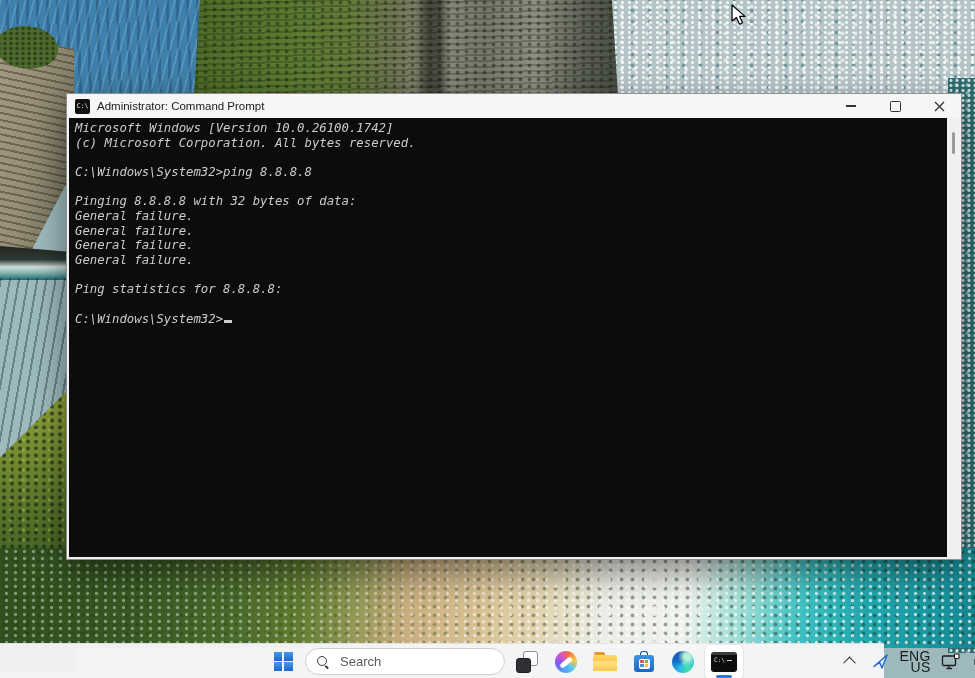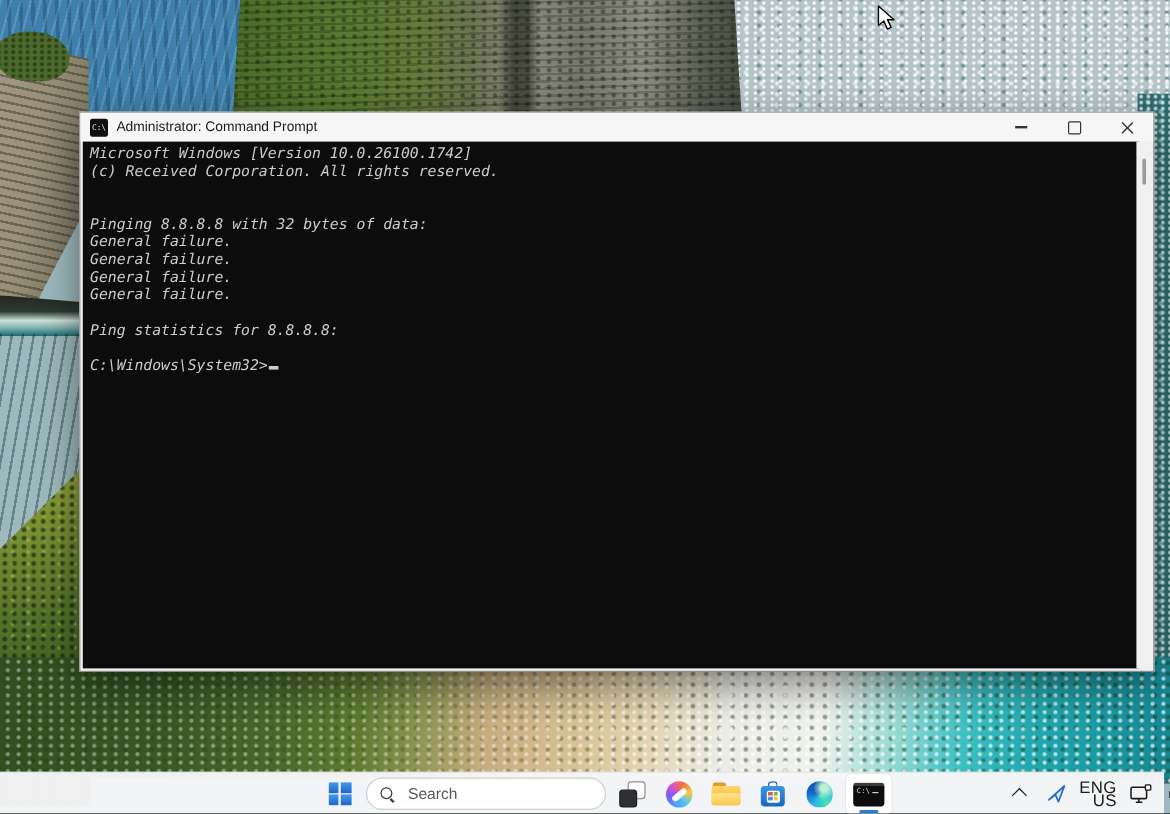--- a/index.html
+++ b/index.html
@@ -85,21 +85,21 @@
   .glyph-max{width:9px;height:9px;border:1.1px solid #333;border-radius:1.5px;}
   .console{position:absolute;left:2px;top:24px;width:880px;bottom:2px;background:#0c0c0c;
     overflow:hidden;padding:3px 2px 0 6px;box-sizing:border-box;}
   .console .line{font-family:"DejaVu Sans Mono","Liberation Mono",monospace;
     font-size:12.3px;line-height:14.65px;color:#cccccc;white-space:pre;font-style:italic;}
   .term-cursor{display:inline-block;width:8px;height:3px;background:#cccccc;margin-left:1px;}
   .v-scrollbar{position:absolute;right:2px;top:24px;width:12px;bottom:2px;background:#f0f0f0;}
   .v-thumb{position:absolute;left:5px;top:14px;width:2.5px;height:22px;background:#9a9a9a;border-radius:2px;}
 
   
-  .taskbar{position:absolute;left:0;bottom:0;width:970px;height:35px;z-index:10;
+  .taskbar{position:absolute;left:0;bottom:0;width:884px;height:35px;z-index:10;
     background:rgba(246,246,247,.97);border-top:1px solid rgba(0,0,0,.07);box-sizing:border-box;}
   .tb-center{position:absolute;left:266px;top:0;height:35px;display:flex;align-items:center;gap:5px;}
   .tb-btn{width:34px;height:34px;display:flex;align-items:center;justify-content:center;
     border-radius:5px;position:relative;flex:0 0 auto;}
   .tb-btn.active{width:38px;background:#ffffff;box-shadow:0 0 0 1px rgba(0,0,0,.05);}
   .active-bar{position:absolute;bottom:1px;left:50%;transform:translateX(-50%);
     width:16px;height:3px;border-radius:2px;background:#2b7cd4;}
 
   .start-logo{width:19px;height:19px;display:grid;grid-template-columns:1fr 1fr;gap:1.5px;}
   .start-logo span{background:linear-gradient(180deg,#459aec,#1b66c9);}
@@ -189,22 +189,23 @@
       <div class="win-btn">
         <svg width="11" height="11" viewBox="0 0 11 11">
           <line x1="1" y1="1" x2="10" y2="10" stroke="#333" stroke-width="1.2"></line>
           <line x1="10" y1="1" x2="1" y2="10" stroke="#333" stroke-width="1.2"></line>
         </svg>
       </div>
     </div>
 
     <div class="console">
         <div class="line">Microsoft Windows [Version 10.0.26100.1742]</div>
-        <div class="line">(c) Received Corporation. All rights reserved.</div>
+        <div class="line">(c) Microsoft Corporation. All bytes reserved.</div>
         <div class="line">&nbsp;</div>
+        <div class="line">C:\Windows\System32&gt;ping 8.8.8.8</div>
         <div class="line">&nbsp;</div>
         <div class="line">Pinging 8.8.8.8 with 32 bytes of data:</div>
         <div class="line">General failure.</div>
         <div class="line">General failure.</div>
         <div class="line">General failure.</div>
         <div class="line">General failure.</div>
         <div class="line">&nbsp;</div>
         <div class="line">Ping statistics for 8.8.8.8:</div>
         <div class="line">&nbsp;</div>
         <div class="line">C:\Windows\System32&gt;<span class="term-cursor"></span></div>

